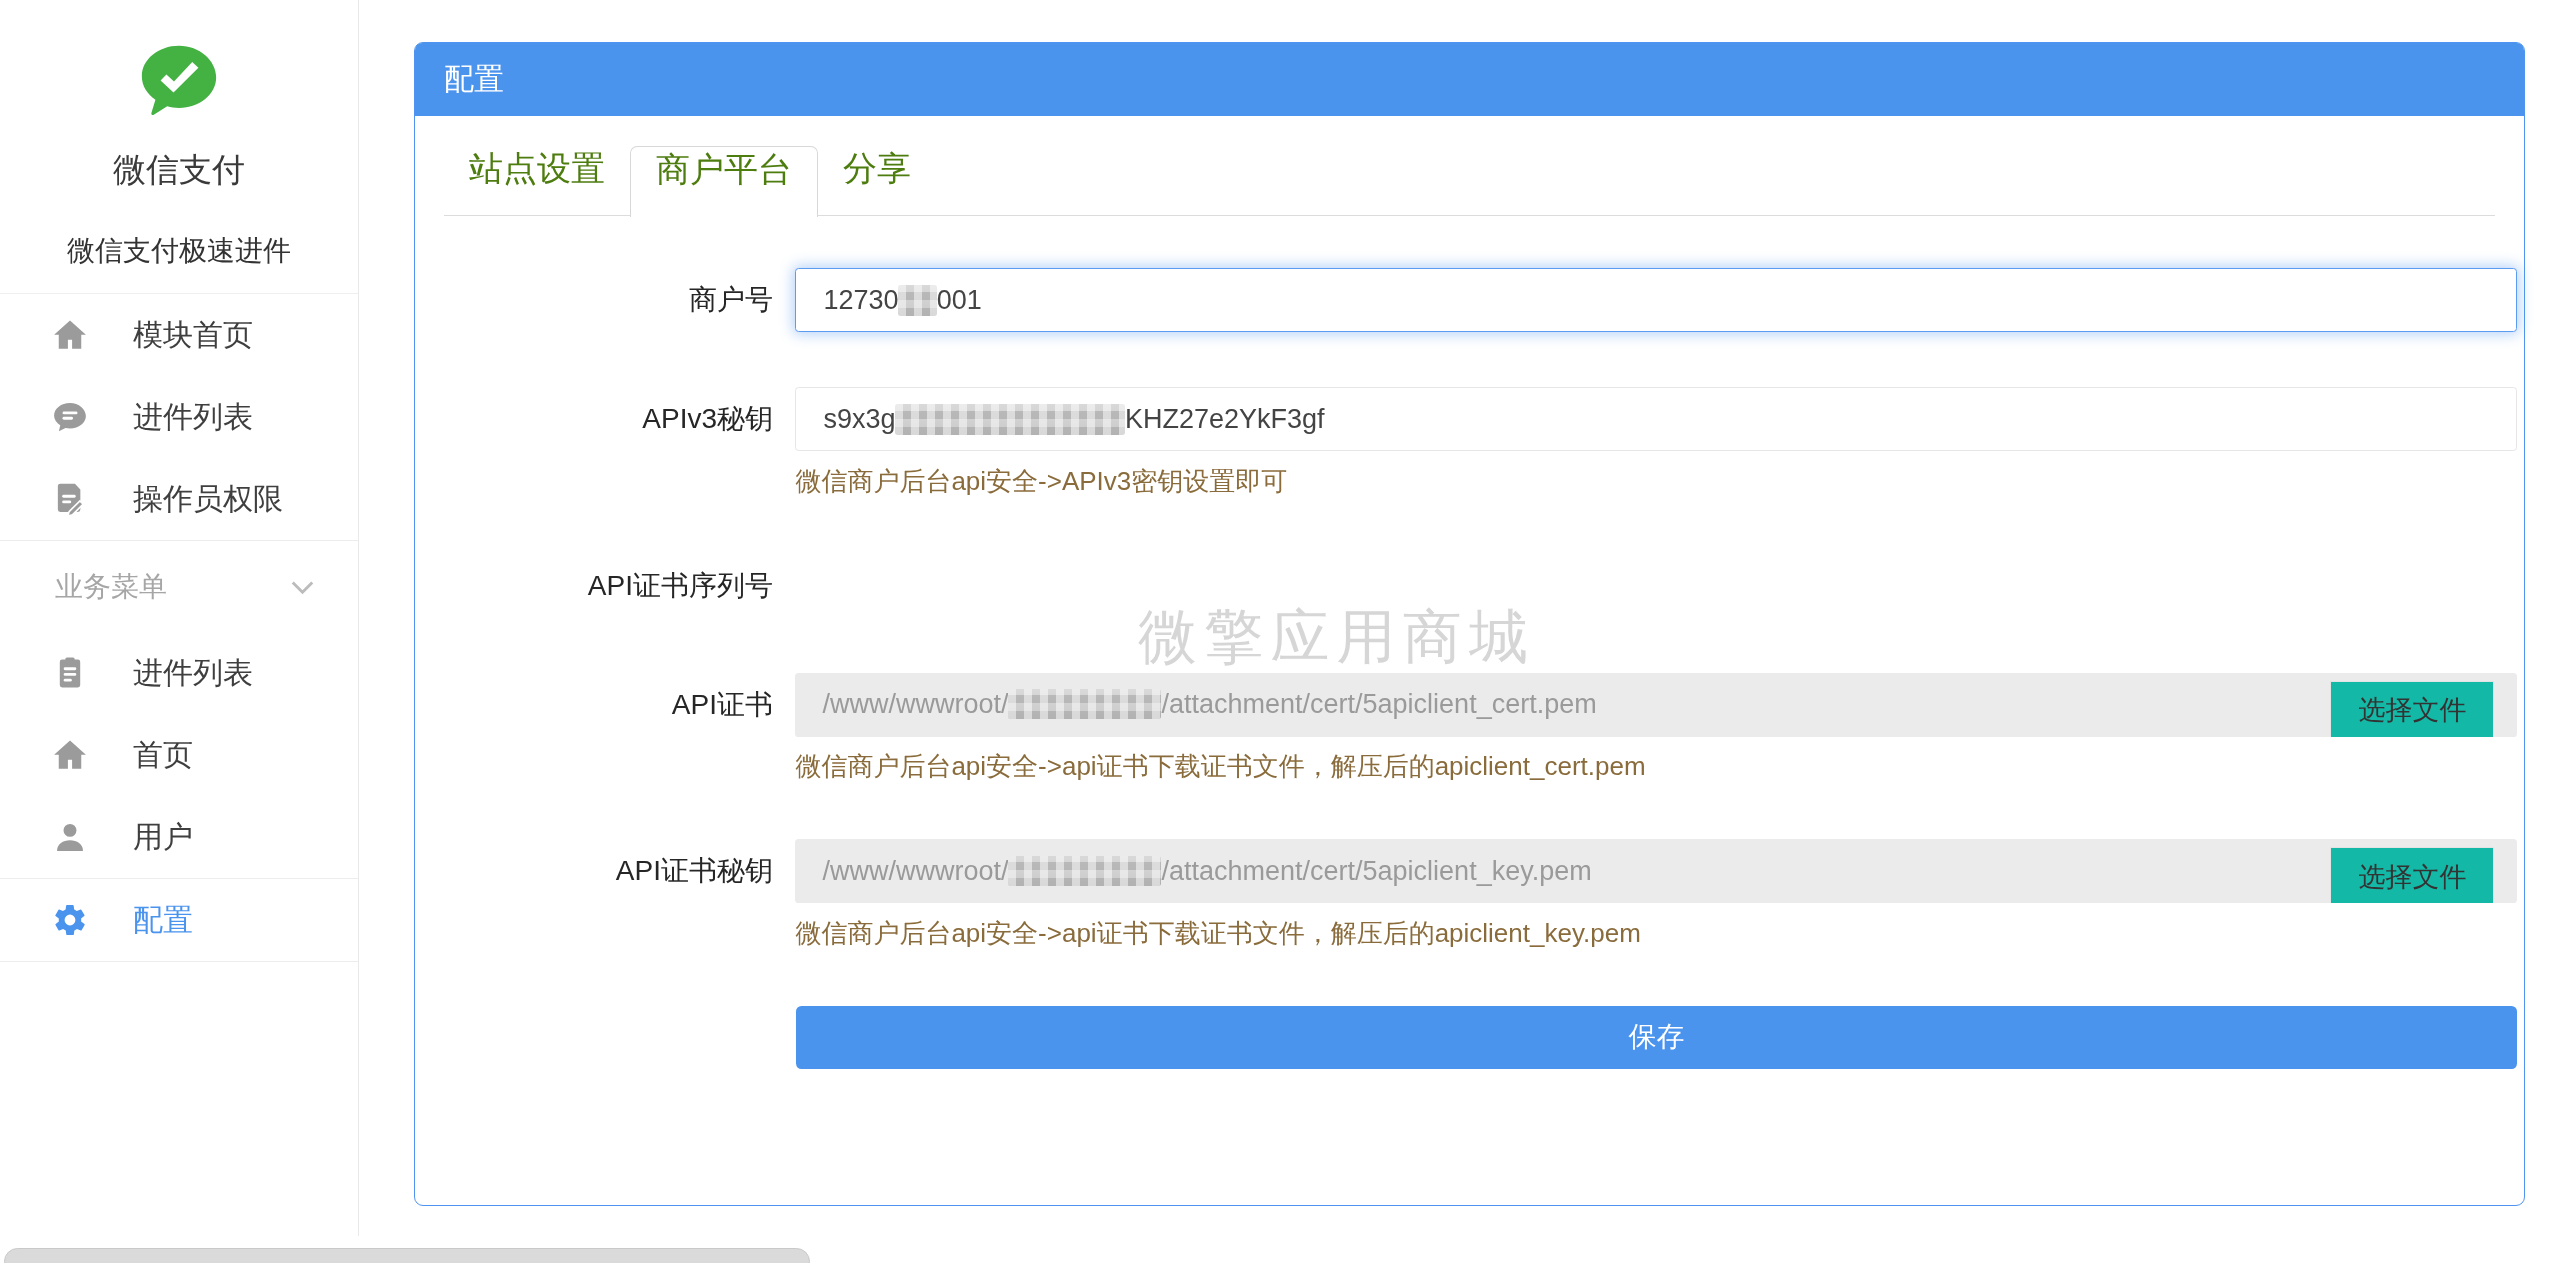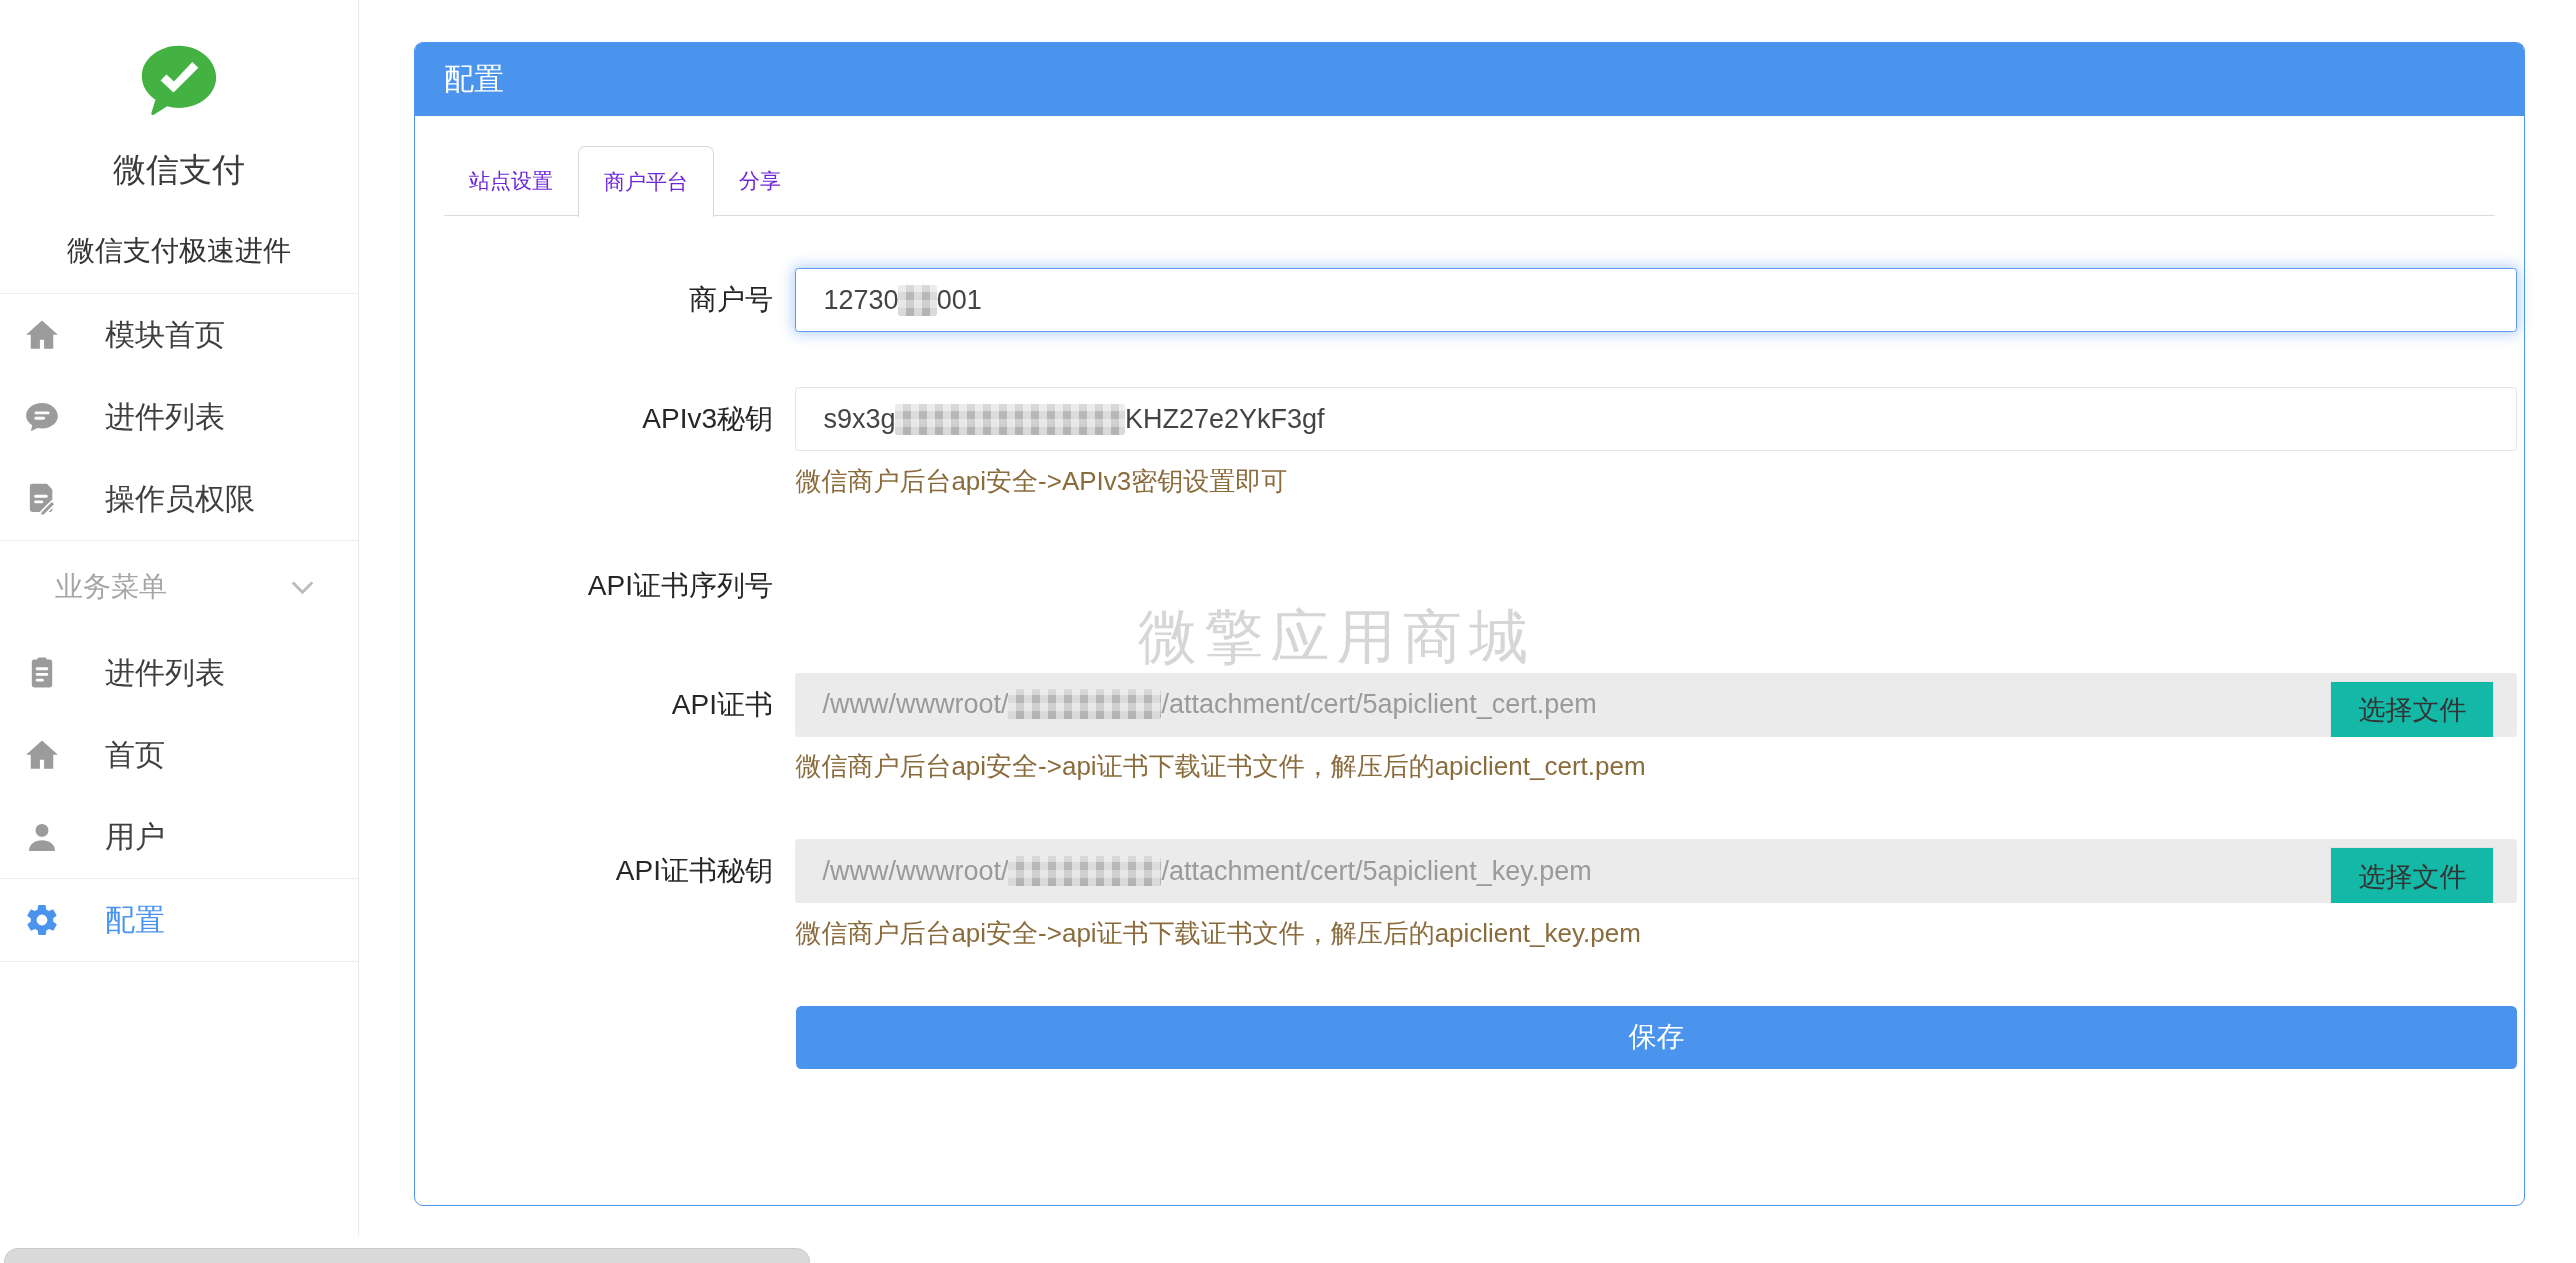--- a/index.html
+++ b/index.html
@@ -13,21 +13,21 @@
   .sidebar {
     position:absolute; left:0; top:0; width:359px; height:1236px;
     background:#fff; border-right:1.8px solid #e9e9e9;
   }
   .logo-block { padding-top:41px; text-align:center; border-bottom:1.8px solid #efefef; padding-bottom:23px; }
   .logo { width:88px; height:84px; margin:0 auto; display:block; }
   .logo-title { margin-top:23px; font-size:33px; color:#3a3a3a; }
   .logo-sub { margin-top:39px; font-size:28px; color:#333; }
   .menu-item {
     height:82px; display:flex; align-items:center; gap:45px;
-    padding-left:24px; font-size:30px; color:#3f3f3f; cursor:pointer;
+    padding-left:52px; font-size:30px; color:#3f3f3f; cursor:pointer;
   }
   .menu-item .mi { width:36px; height:36px; color:#9b9b9b; flex:none; display:flex; }
   .menu-item.active { color:#4b94ee; }
   .menu-item.active .mi { color:#4b94ee; }
   .side-divider { border-top:1.8px solid #ededed; }
   .section-head {
     height:91px; display:flex; align-items:center; justify-content:space-between;
     padding:0 36px 0 55px; font-size:28px; color:#a6a6a6; cursor:pointer;
   }
   .section-head .chev { width:39px; height:39px; color:#bcbcbc; }
@@ -47,22 +47,22 @@
     height:73px; background:#4b94ee; border-radius:7.2px 7.2px 0 0;
     display:flex; align-items:center; padding-left:29px;
     color:#fff; font-size:30px; font-weight:500;
   }
   .tabbar {
     margin:30px 29px 0 29px; height:70px;
     display:flex; align-items:stretch;
     border-bottom:1.8px solid #dcdcdc;
   }
   .tab {
-    padding:0 25px; display:flex; align-items:center;
-    font-size:21px; color:#6d28d9; cursor:pointer;
+    padding:0 25px; display:flex; 
+    font-size:34px; color:#4d7c0f; cursor:pointer;
   }
   .tab.active {
     border:1.8px solid #d8d8d8; border-bottom:none;
     border-radius:7.2px 7.2px 0 0; background:#fff;
     margin-bottom:-1.8px; position:relative; z-index:2;
   }
 
   
   .form { padding:52px 7.2px 0 29px; position:relative; }
   .frow { display:flex; margin-bottom:55px; }

